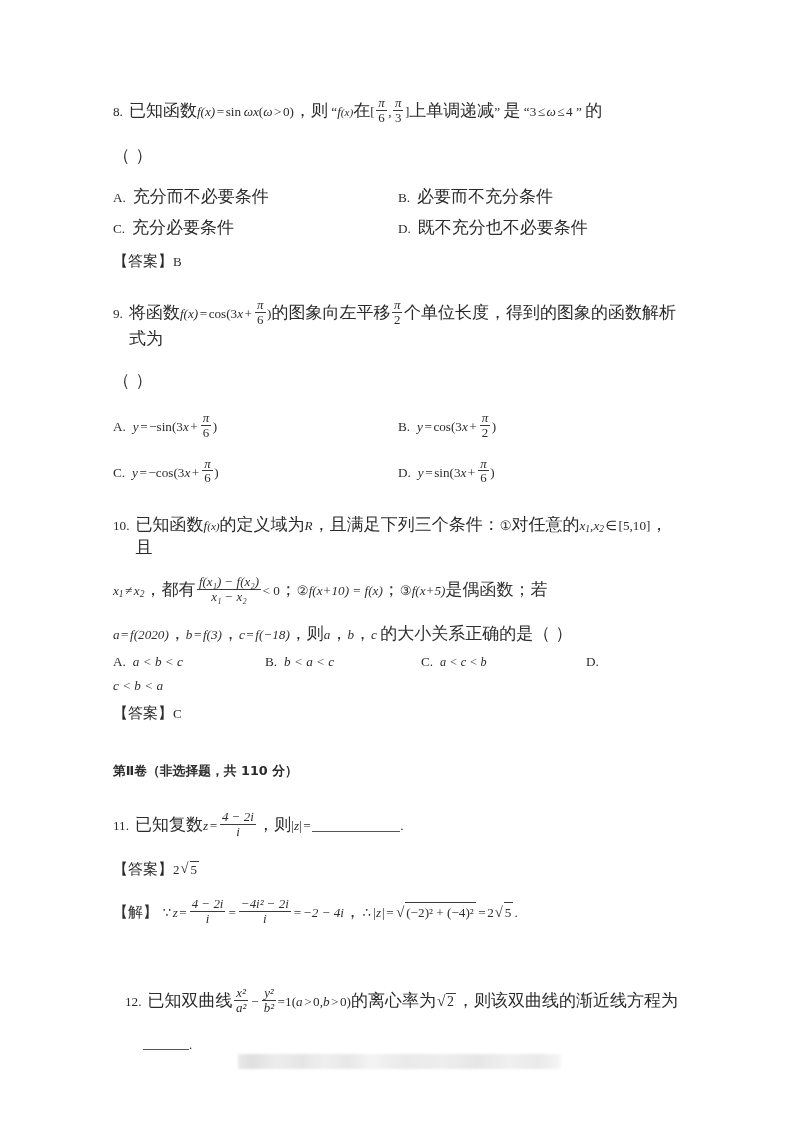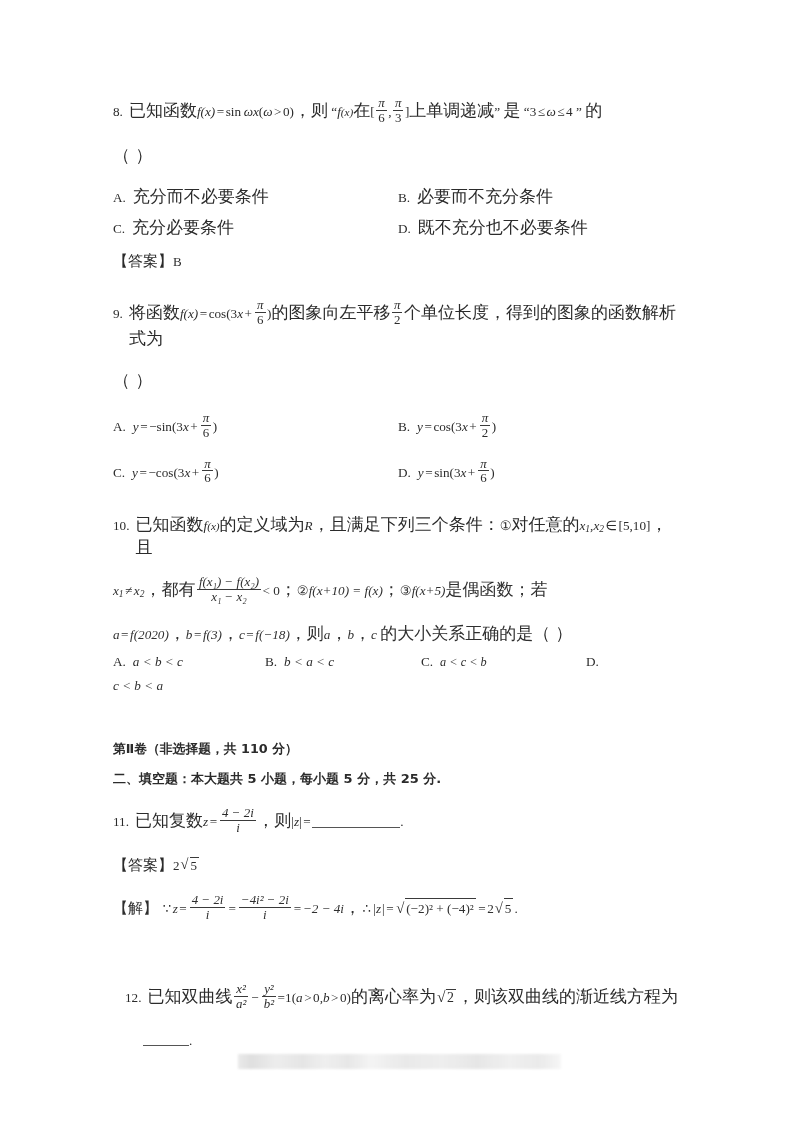--- a/index.html
+++ b/index.html
@@ -296,28 +296,30 @@
     </div>
 
     <div style="height:6px"></div>
 
     <div class="line">
       <span class="mi">c &lt; b &lt; a</span>
     </div>
 
     <div style="height:5px"></div>
 
+    <div class="answer">
+      <span class="ansmark">【答案】</span><span class="mn">C</span>
+    </div>
 
     <div class="spacer-xl"></div>
 
     <div class="center bold-cn">第Ⅱ卷（非选择题，共 110 分）</div>
 
     <div style="height:12px"></div>
 
-    <div class="sec-head">二、填空题：本大题共 5 小题，每小题 5 分，共 25 分.</div>
 
     <div style="height:18px"></div>
 
     <div class="qline">
       <span class="qnum mn">11.</span>
       <span class="qbody">
         <span class="cn">已知复数</span><span class="mi">z</span><span class="mo">=</span><span class="frac"><span class="num mi">4 − 2i</span><span class="den mi">i</span></span><span class="cn">，</span><span class="cn">则</span><span class="mn">|</span><span class="mi">z</span><span class="mn">|</span><span class="mo">=</span><span class="blank w1"></span><span class="mn">.</span>
       </span>
     </div>
 

